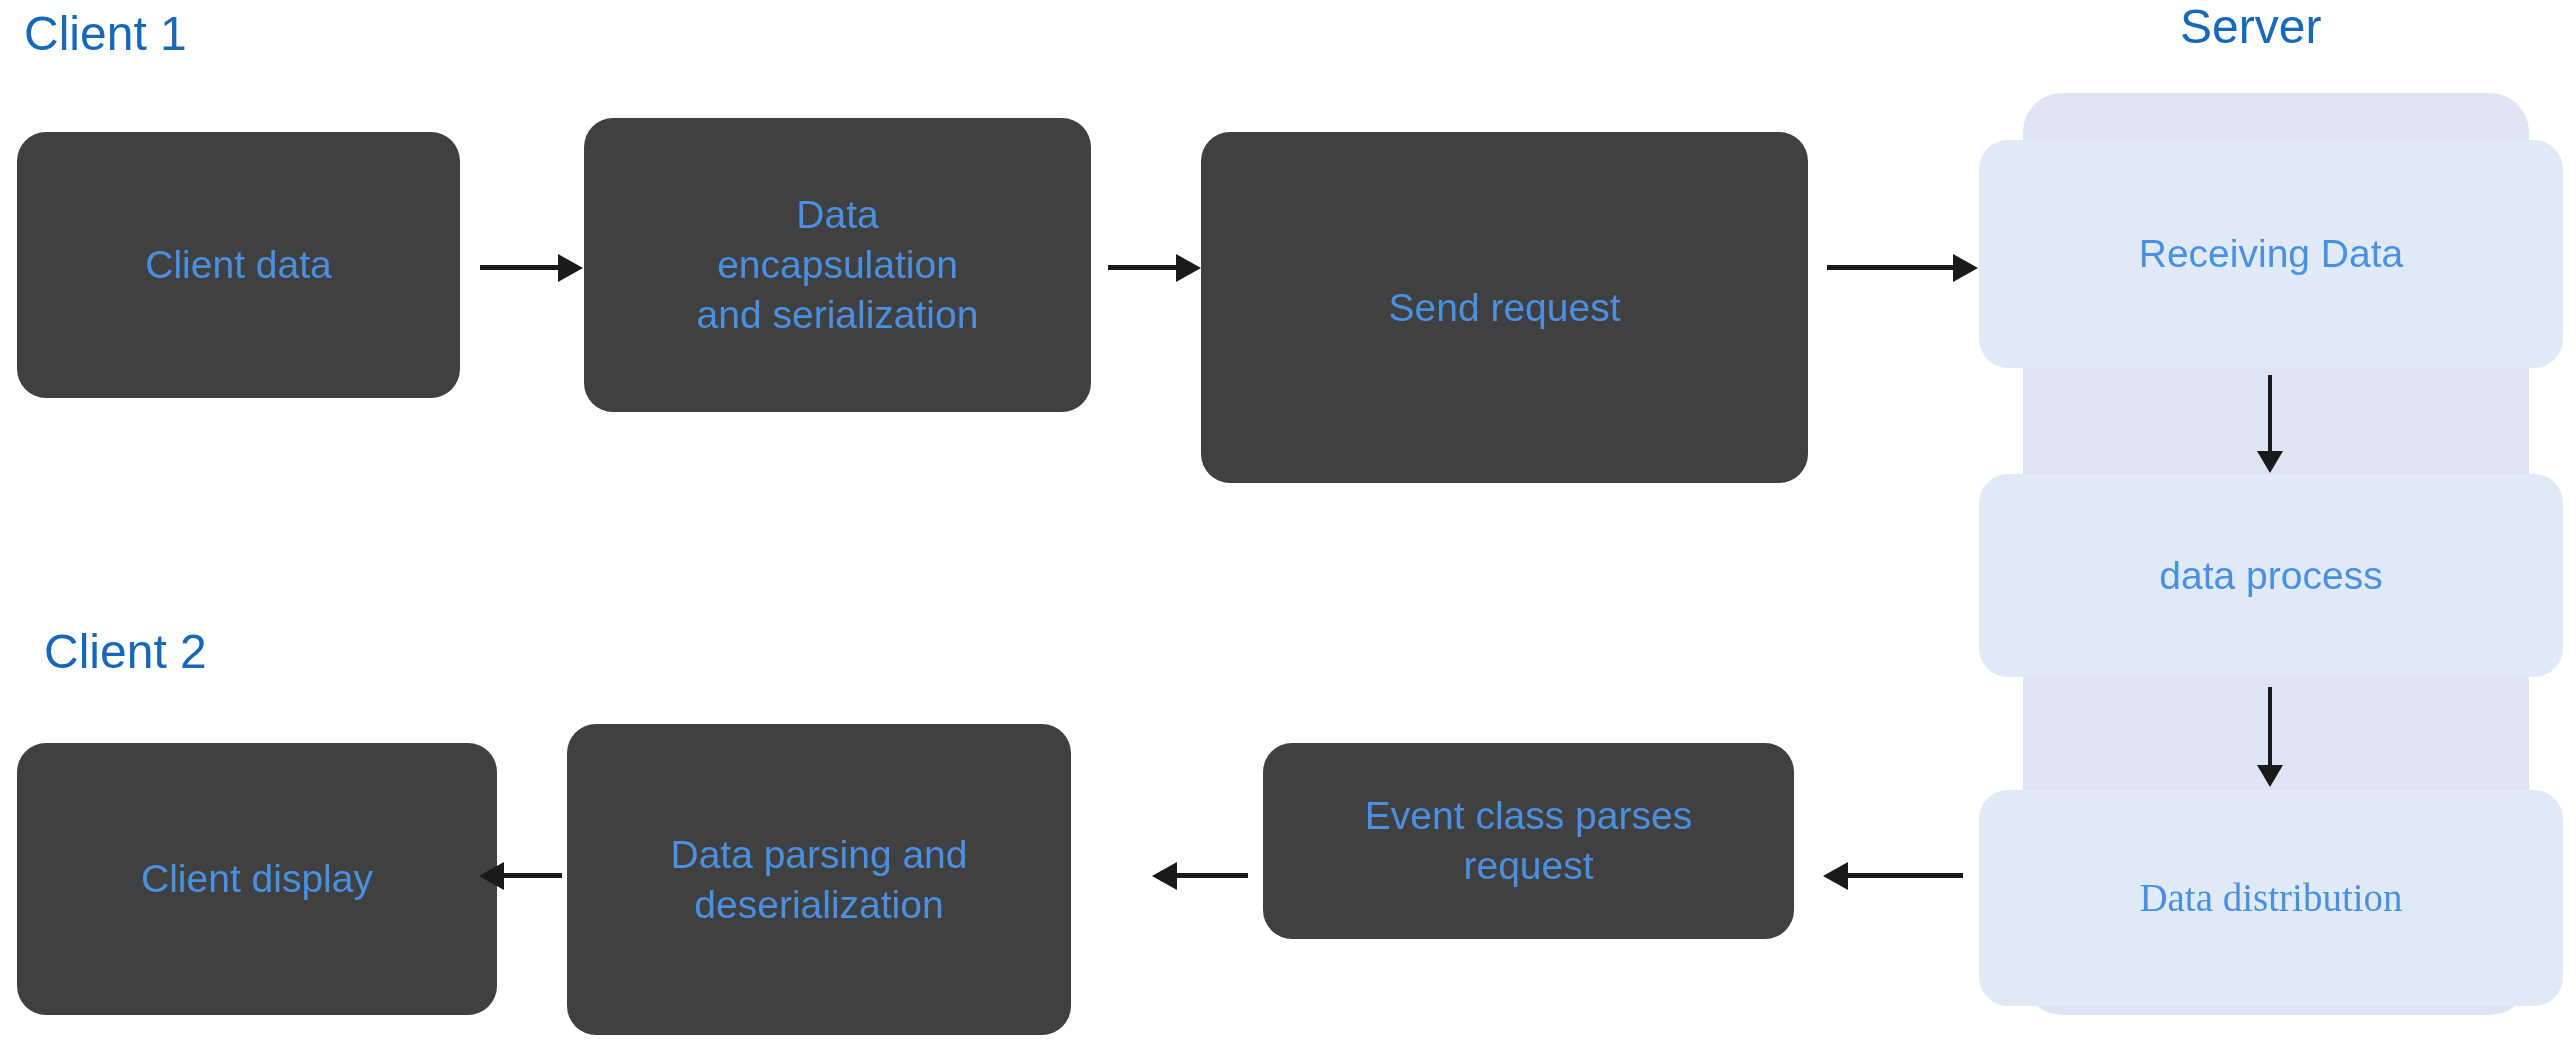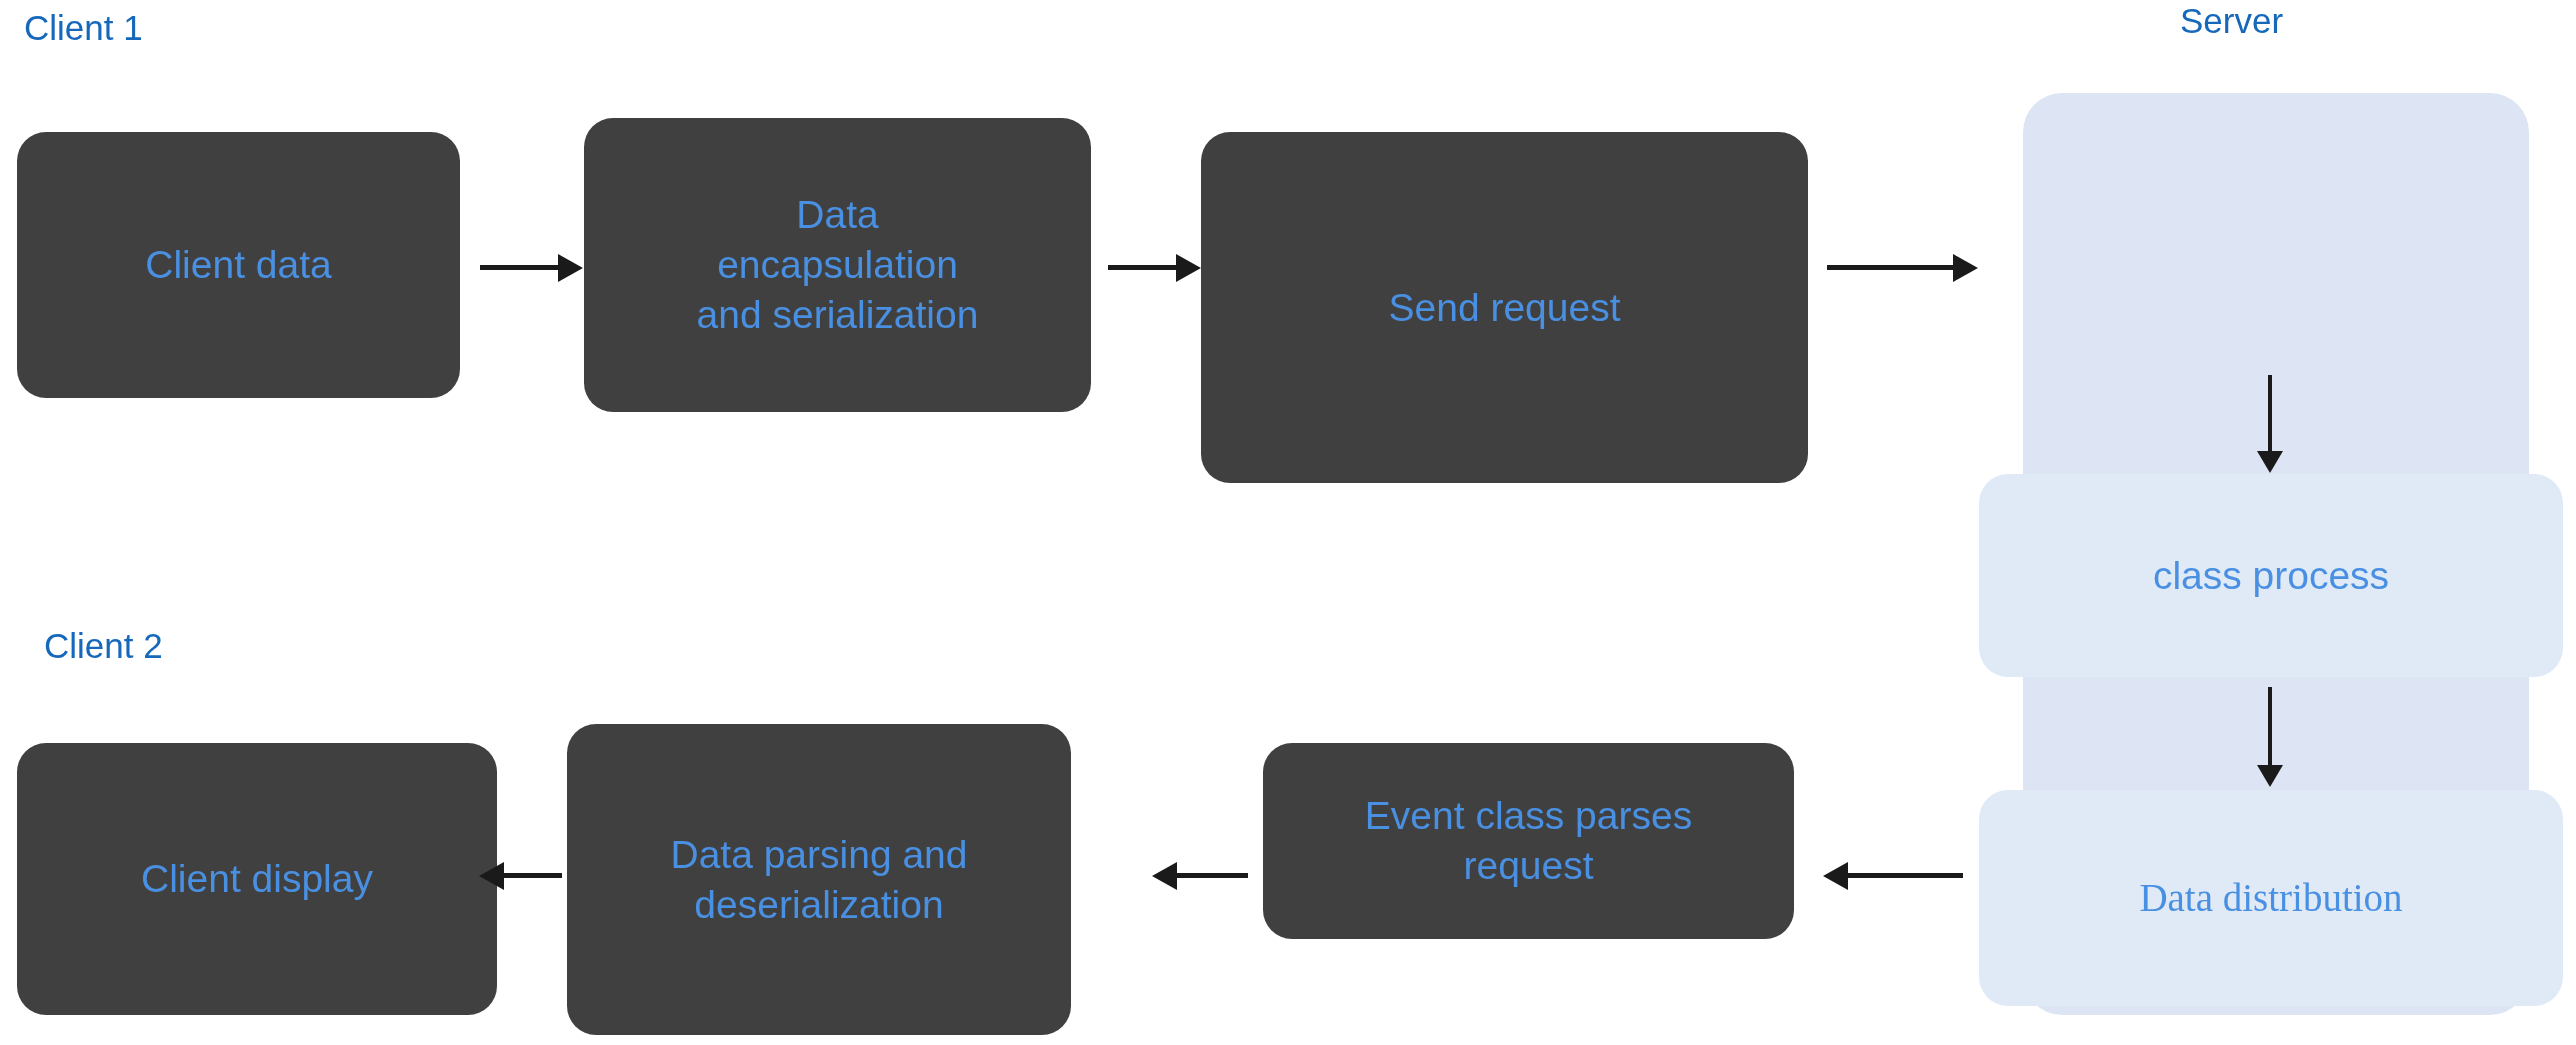--- a/index.html
+++ b/index.html
@@ -14,21 +14,21 @@
     position: relative;
     width: 2576px;
     height: 1045px;
     background: #ffffff;
   }
 
   
   .lane-label {
     position: absolute;
     color: #1668bb;
-    font-size: 35px;
+    font-size: 48px;
     line-height: 1;
     white-space: nowrap;
     font-weight: 400;
   }
 
   
   .node {
     position: absolute;
     background: #404040;
     border-radius: 29px;
@@ -108,22 +108,23 @@
   <div class="server-container" style="left:2023px; top:93px; width:506px; height:922px;"></div>
 
   <div class="node" style="left:17px; top:132px; width:443px; height:266px;">Client data</div>
 
   <div class="node" style="left:584px; top:118px; width:507px; height:294px;">Data
 encapsulation
 and serialization</div>
 
   <div class="node" style="left:1201px; top:132px; width:607px; height:351px;">Send request</div>
 
+  <div class="node server-node" style="left:1979px; top:140px; width:584px; height:228px;">Receiving Data</div>
 
-  <div class="node server-node" style="left:1979px; top:474px; width:584px; height:203px;">class process</div>
+  <div class="node server-node" style="left:1979px; top:474px; width:584px; height:203px;">data process</div>
 
   <div class="node server-node" style="left:1979px; top:790px; width:584px; height:216px;font-family:Liberation Serif, serif;">Data distribution</div>
 
   <div class="node" style="left:17px; top:743px; width:480px; height:272px;">Client display</div>
 
   <div class="node" style="left:567px; top:724px; width:504px; height:311px;">Data parsing and
 deserialization</div>
 
   <div class="node" style="left:1263px; top:743px; width:531px; height:196px;">Event class parses
 request</div>

